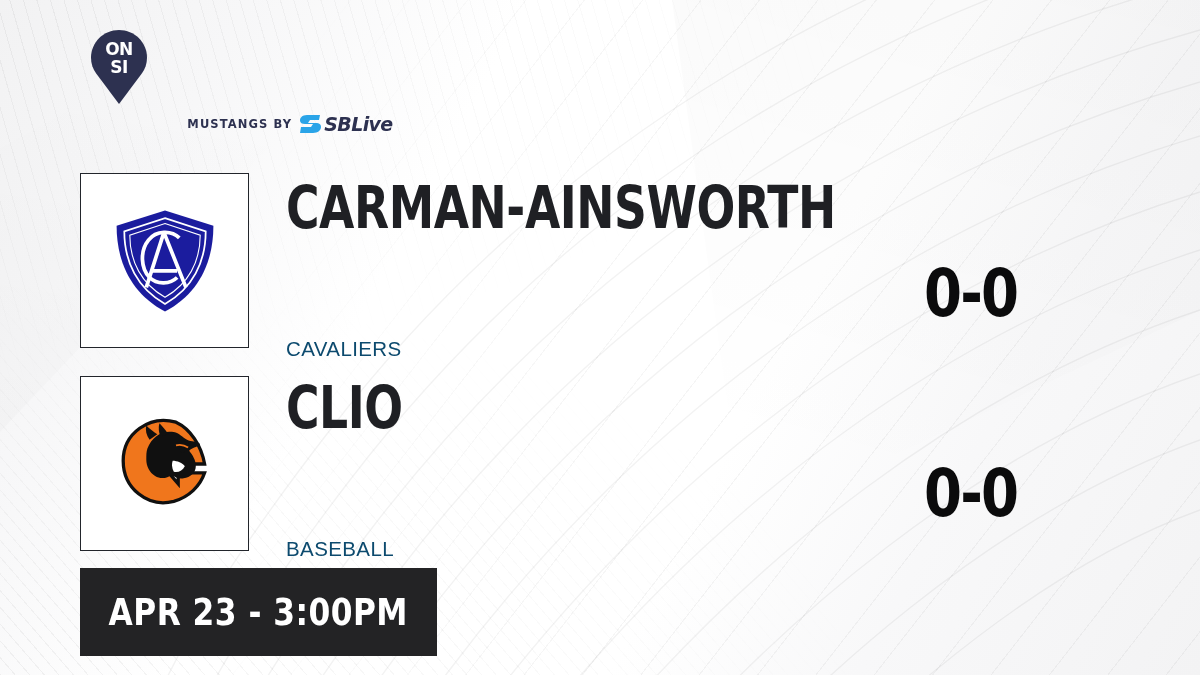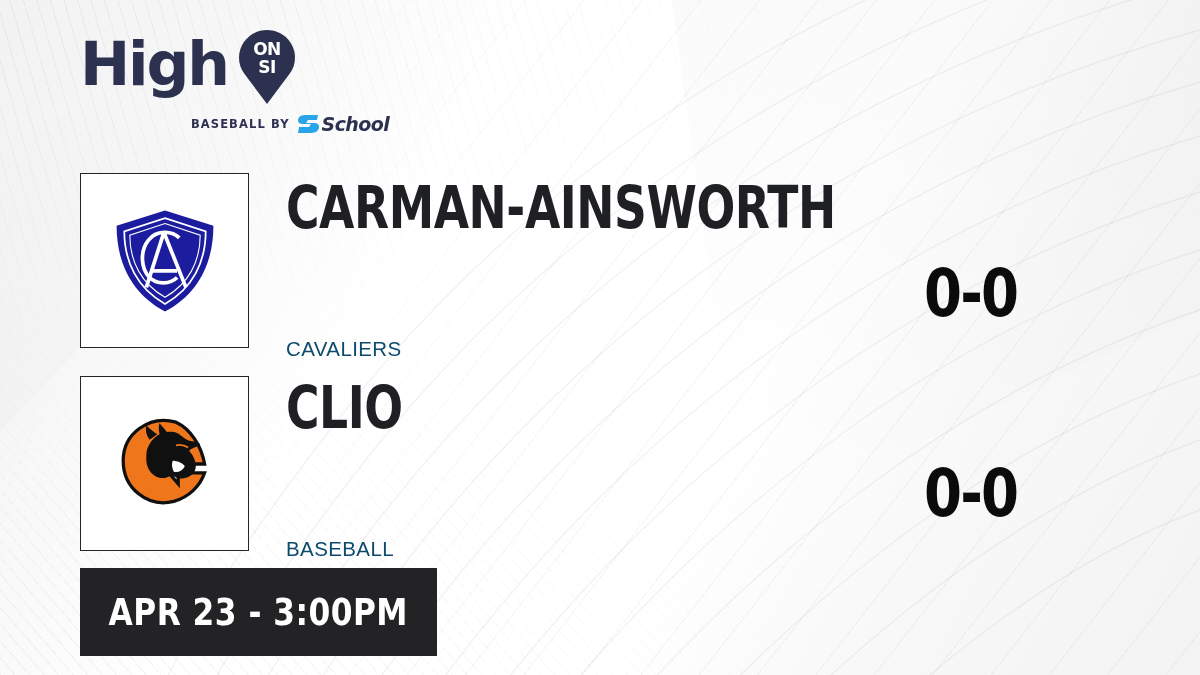--- a/index.html
+++ b/index.html
@@ -230,41 +230,40 @@
       <path d="M1200,374 C1002,442 774,602 572,868 C472,1000 426,1094 407,1192"></path>
       <path d="M1200,440 C1020,504 806,662 608,920 C510,1048 466,1140 448,1236"></path>
       <path d="M1200,510 C1040,568 840,724 646,974 C550,1098 508,1188 491,1282"></path>
     </svg>
   </div>
   <div class="bg-layer bg-rays"></div>
   <div class="bg-layer bg-diag-bl"></div>
 
   <div id="brand">
     <div class="brand-row">
-      <div class="brand-word">High</div>
 
       <div class="pin">
         <svg width="56" height="74" viewBox="0 0 56 74" aria-hidden="true">
           <path d="M28 0C12.5 0 0 12.4 0 27.7c0 5.9 1.9 11.4 5.2 15.9L28 74l22.8-30.4C54.1 39.1 56 33.6 56 27.7C56 12.4 43.5 0 28 0z" fill="#2d3150"></path>
           <g fill="#ffffff" font-family="DejaVu Sans, sans-serif" font-weight="700" text-anchor="middle">
             <text x="28" y="25" font-size="17" letter-spacing="-0.5">ON</text>
             <text x="28" y="43" font-size="17" letter-spacing="-0.5">SI</text>
           </g>
           <rect x="12" y="26.5" width="32" height="2.2" fill="#2d3150"></rect>
         </svg>
       </div>
     </div>
 
     <div class="powered">
-      <span class="powered-text">BASEBALL BY</span>
+      <span class="powered-text">MUSTANGS BY</span>
       <span class="sbl-lockup">
         <svg class="sbl-mark" width="22" height="20" viewBox="0 0 22 20" aria-hidden="true">
           <path d="M20 1 L7 1 C2 1 0 4 0 6.5 C0 9 2 10 5 10 L13 10 L11 13 L1 13 L0 19 L13 19 C18 19 21 16 21 13 C21 10 19 9 16 9 L8 9 L10 6 L19 6 Z" fill="#2aa4e8"></path>
         </svg>
-        <span class="sbl-word">School</span>
+        <span class="sbl-word">SBLive</span>
       </span>
     </div>
   </div>
 
   <div class="logo-box" id="logo-box-1">
     <svg class="logo-art" viewBox="0 0 100 100" aria-hidden="true">
       <path d="M50 4 L94 18 C94 52 80 80 50 96 C20 80 6 52 6 18 Z" fill="#1b1c9e"></path>
       <path d="M50 11 L87 23 C87 51 75 75 50 89 C25 75 13 51 13 23 Z" fill="none" stroke="#ffffff" stroke-width="1.6"></path>
       <path d="M50 16 L82 26.5 C82 51 71 71 50 83 C29 71 18 51 18 26.5 Z" fill="none" stroke="#ffffff" stroke-width="1"></path>
       <g fill="none" stroke="#ffffff" stroke-width="3.4">

